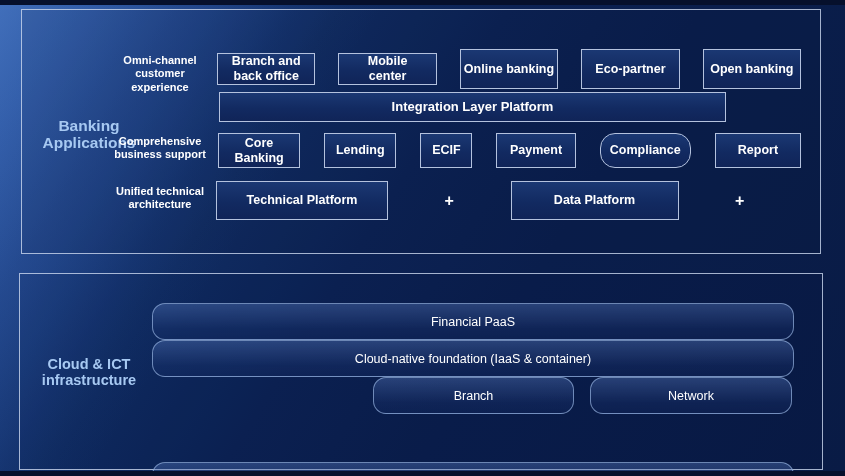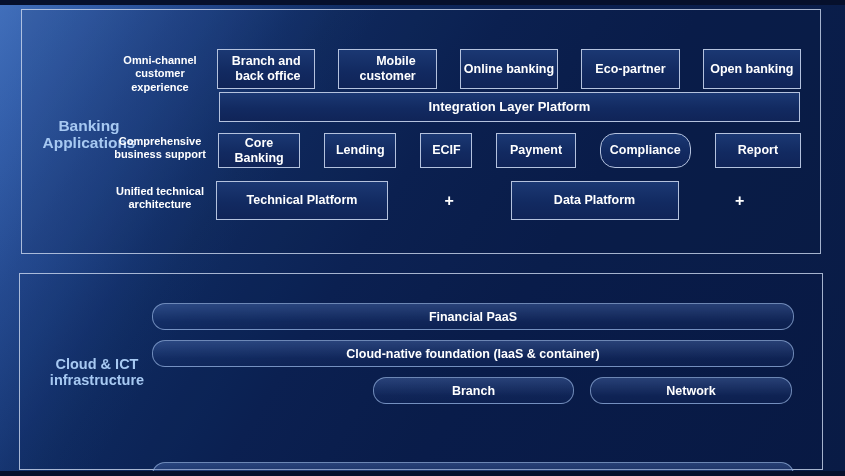--- a/index.html
+++ b/index.html
@@ -17,21 +17,21 @@
 
   .panel{position:absolute;box-sizing:border-box;border:1px solid rgba(205,218,240,0.8);}
   #panel-apps{left:21px;top:9px;width:800px;height:245px;background:rgba(6,16,50,0.10);}
   #panel-cloud{left:19px;top:273px;width:804px;height:197px;background:rgba(6,16,50,0.08);}
 
   .section-title{
     position:absolute;text-align:center;color:#a7c9f2;font-weight:bold;
     white-space:pre-line;line-height:1.12;
   }
   #apps-title{left:28px;top:117px;width:122px;font-size:15.5px;}
-  #cloud-title{left:36px;top:356px;width:122px;font-size:14.5px;}
+  #cloud-title{left:28px;top:356px;width:122px;font-size:14.5px;}
 
   .row-label{
     position:absolute;left:108px;width:104px;text-align:center;color:#ffffff;
     font-size:11px;font-weight:bold;line-height:1.22;white-space:pre-line;
   }
   #label-row1{top:54px;}
   #label-row2{top:135px;}
   #label-row3{top:185px;}
 
   .boxrow{position:absolute;display:flex;}
@@ -39,34 +39,34 @@
   #row2{left:218px;top:133px;width:583px;height:35px;gap:24px;}
   #row4{left:216px;top:181px;width:585px;height:39px;align-items:center;}
 
   .box{
     box-sizing:border-box;display:flex;align-items:center;justify-content:center;
     background:linear-gradient(180deg,#1b3873 0%,#122a61 55%,#102458 100%);
     border:1px solid #b4c2de;color:#ffffff;font-weight:bold;font-size:12.5px;
     line-height:1.18;text-align:center;white-space:pre-line;
   }
   #row1 .box{flex:1 1 0;}
-  #row1 .tall{height:40px;text-align:right;}
+  #row1 .tall{height:32px;}
   #row1 .short{height:40px;}
   .f80{flex:80 1 0;} .f70{flex:70 1 0;} .f50{flex:50 1 0;} .f77{flex:77 1 0;}
   .f89{flex:89 1 0;border-radius:15px;} .f82{flex:82 1 0;} .f84{flex:84 1 0;}
-  #integration-bar{position:absolute;left:219px;top:92px;width:581px;height:30px;font-size:13px;}
+  #integration-bar{position:absolute;left:219px;top:92px;width:507px;height:30px;font-size:13px;}
   .w-tech{width:172px;height:39px;} .w-data{width:168px;height:39px;} .w-brain{width:165px;height:39px;}
   .plus{flex:1 1 0;text-align:center;color:#ffffff;font-weight:bold;font-size:16px;}
 
   .bar{
-    position:absolute;box-sizing:border-box;height:27px;border-radius:13px;
+    position:absolute;box-sizing:border-box;height:37px;border-radius:13px;
     border:1px solid rgba(150,178,222,0.7);
     background:linear-gradient(180deg,rgba(88,122,190,0.40) 0%,rgba(34,60,122,0.28) 70%,rgba(28,52,112,0.22) 100%);
     display:flex;align-items:center;justify-content:center;
-    color:#ffffff;font-weight:bold;font-size:12.5px;
+    color:#ffffff;font-weight:normal;font-size:12.5px;
   }
   #bar-paas{left:152px;top:303px;width:642px;}
   #bar-native{left:152px;top:340px;width:642px;}
   #bar-vm{left:152px;top:377px;width:208px;}
   #bar-storage{left:373px;top:377px;width:201px;}
   #bar-network{left:590px;top:377px;width:202px;}
   #bar-dc{left:152px;top:414px;width:642px;margin-top:48px;}
 </style>
 </head>
 <body>
@@ -79,21 +79,21 @@
   <div class="section-title" id="apps-title">Banking
 Applications</div>
 
   <div class="row-label" id="label-row1">Omni-channel
 customer
 experience</div>
   <div class="boxrow" id="row1">
     <div class="box tall">Branch and
 back office</div>
     <div class="box tall">Mobile
-customer</div>
+center</div>
     <div class="box short">Online banking</div>
     <div class="box short">Eco-partner</div>
     <div class="box short">Open banking</div>
   </div>
 
   <div class="box" id="integration-bar">Integration Layer Platform</div>
 
   <div class="row-label" id="label-row2">Comprehensive
 business support</div>
   <div class="boxrow" id="row2">

